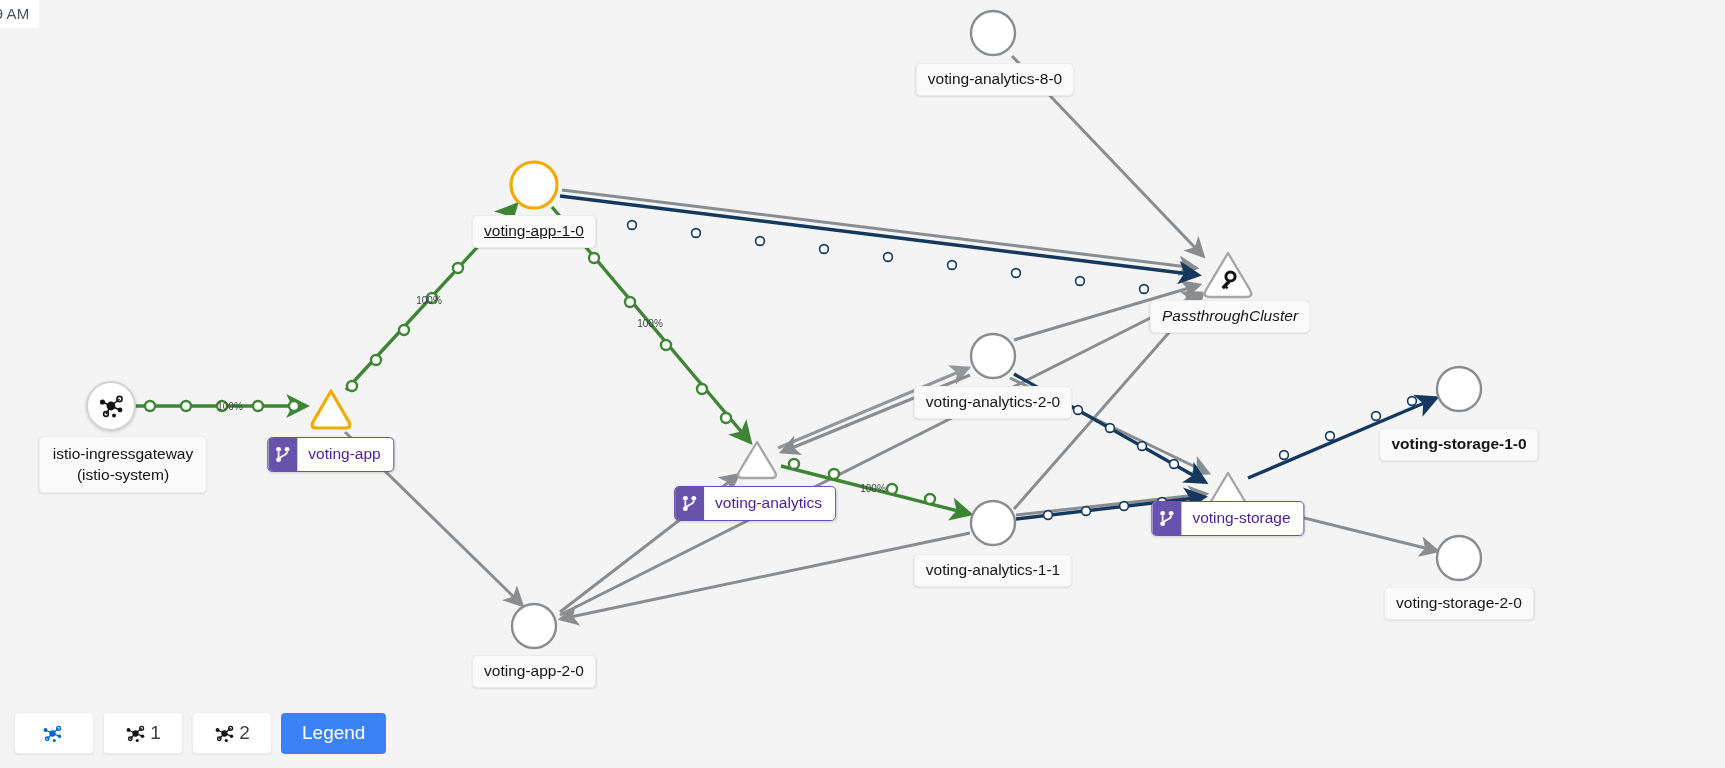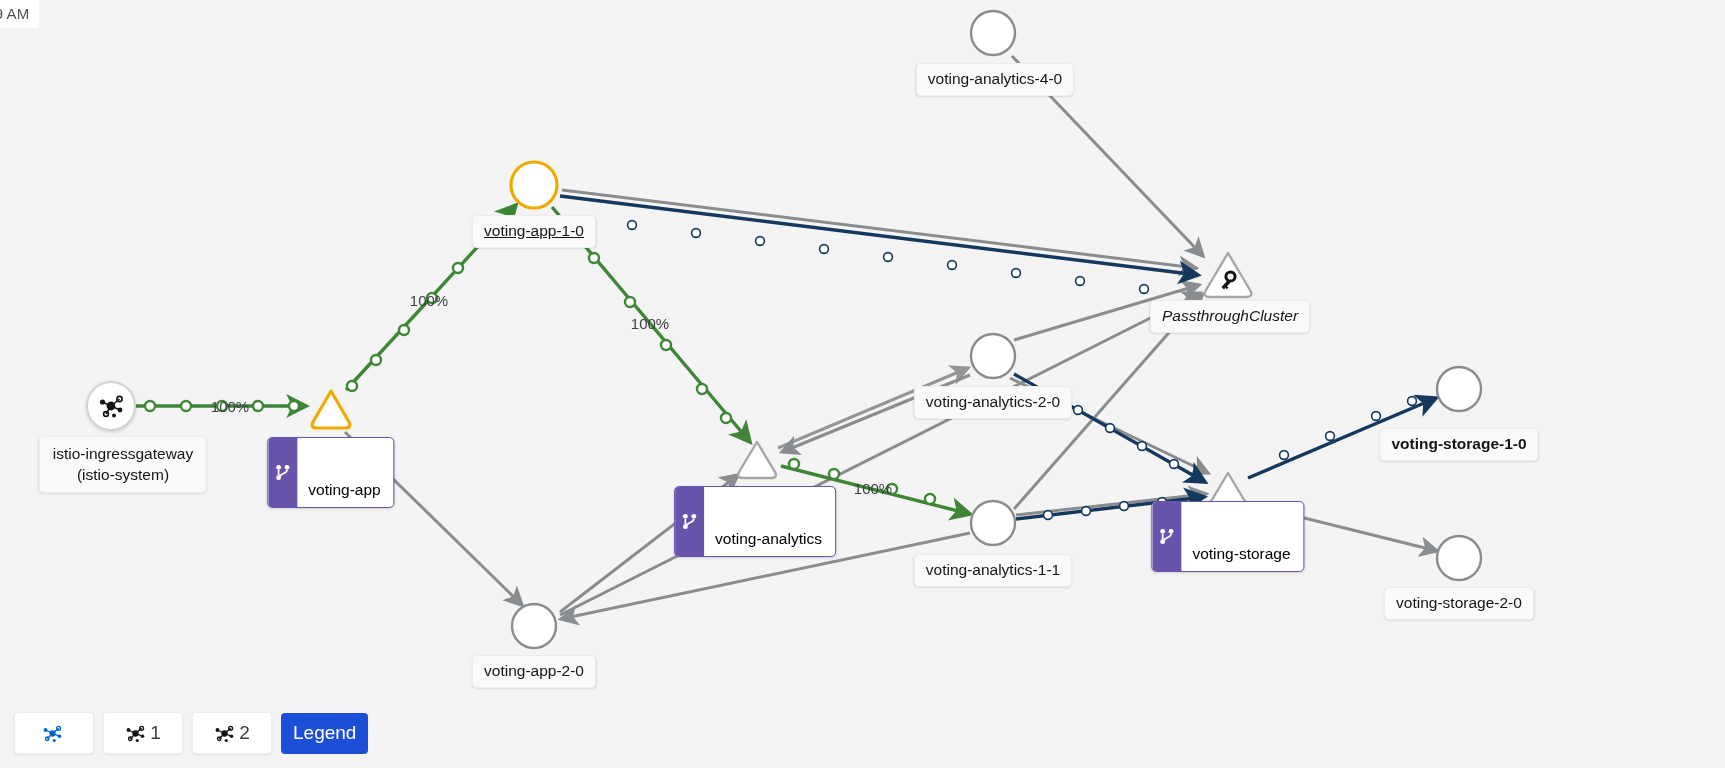--- a/index.html
+++ b/index.html
@@ -71,23 +71,22 @@
     align-items: center;
     justify-content: center;
     padding: 0 7px;
     flex: 0 0 auto;
   }
   .vs-badge svg { display: block; }
   .badge-text {
     padding: 6px 13px 7px 11px;
     display: flex;
     align-items: center;
-    color: #000000;
+    color: #4c1d95;
     font-size: 15.5px;
-    margin-top: 36px;
   }
 
   
   .bottom-bar {
     position: absolute;
     left: 14px;
     bottom: 14px;
     display: flex;
     align-items: center;
     gap: 9px;
@@ -105,36 +104,36 @@
     gap: 4px;
     padding: 0 12px;
     box-shadow: 0 1px 2px rgba(0,0,0,.08);
     cursor: pointer;
   }
   .gbtn .cnt {
     font-size: 19px;
     color: #3c3f42;
   }
   .legend-btn {
-    background: #1d4ed8;
+    background: #3b82f6;
     color: #fff;
     border: none;
     border-radius: 4px;
     height: 41px;
-    padding: 0 12px;
+    padding: 0 21px;
     font-size: 19px;
     font-family: "Liberation Sans", sans-serif;
     cursor: pointer;
     display: flex;
     align-items: center;
     text-align: right;
   }
   .edge-pct {
     position: absolute;
-    font-size: 15px;
+    font-size: 10px;
     color: #3c3f42;
     background: transparent;
     white-space: nowrap;
     transform: translate(-50%, -50%);
     pointer-events: none;
   }
 </style>
 </head>
 <body>
 
@@ -351,21 +350,21 @@
       <svg width="15" height="17" viewBox="0 0 16 18" xmlns="http://www.w3.org/2000/svg">
         <circle cx="3.5" cy="3.5" r="2.6" fill="#fff"></circle>
         <circle cx="3.5" cy="14.5" r="2.6" fill="#fff"></circle>
         <circle cx="12.5" cy="3.5" r="2.6" fill="#fff"></circle>
         <path d="M3.5,6 L3.5,12 M12.5,6 C12.5,10 8,9 4.4,13.2" stroke="#fff" stroke-width="1.9" fill="none"></path>
       </svg>
     </span>
     <span class="badge-text">voting-analytics</span>
   </div>
 
-  <div class="node-label" style="left:995px; top:63px;">voting-analytics-4-0</div>
+  <div class="node-label" style="left:995px; top:63px;">voting-analytics-8-0</div>
 
   <div class="node-label" style="left:993px; top:386px;">voting-analytics-2-0</div>
 
   <div class="node-label" style="left:993px; top:554px;">voting-analytics-1-1</div>
 
   <div class="node-label badged" style="left:1228px; top:501px;">
     <span class="vs-badge">
       <svg width="15" height="17" viewBox="0 0 16 18" xmlns="http://www.w3.org/2000/svg">
         <circle cx="3.5" cy="3.5" r="2.6" fill="#fff"></circle>
         <circle cx="3.5" cy="14.5" r="2.6" fill="#fff"></circle>

